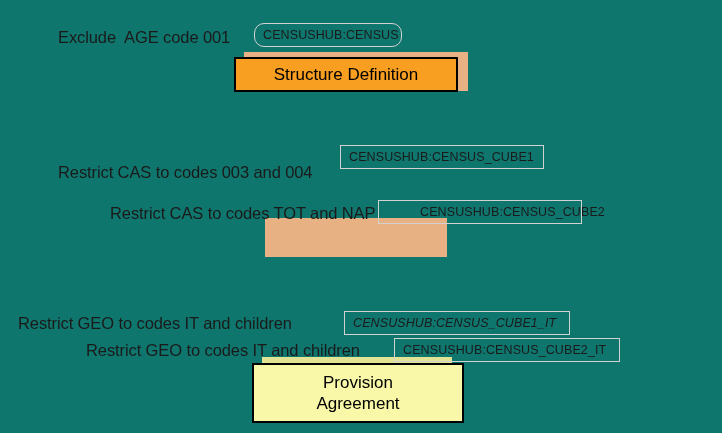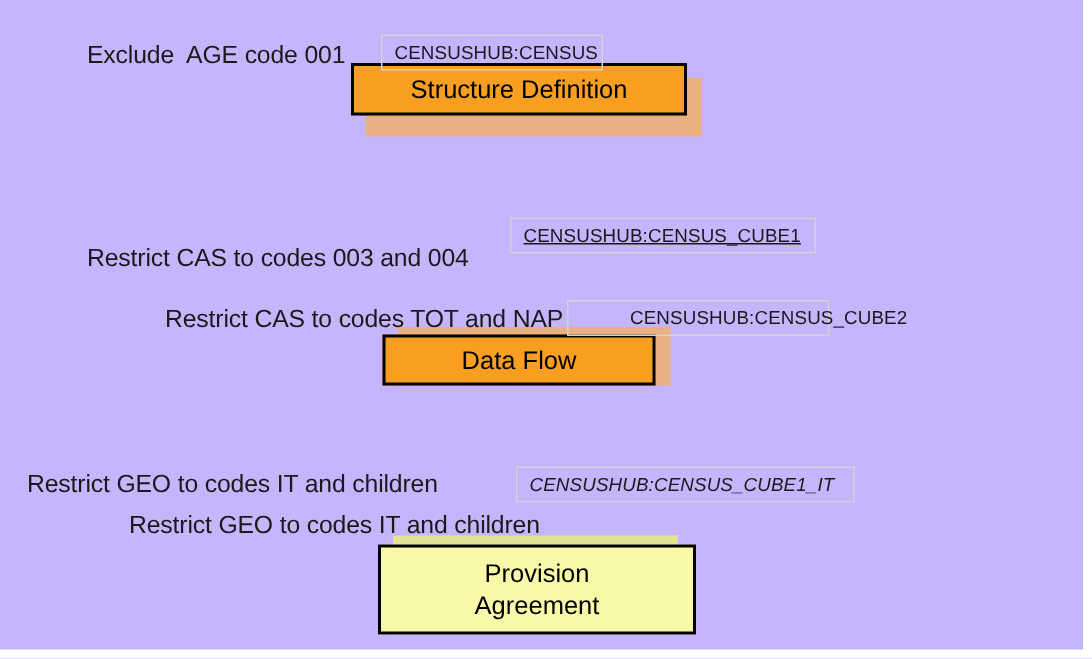--- a/index.html
+++ b/index.html
@@ -11,21 +11,21 @@
     width: 728px;
     height: 439px;
     background: #ffffff;
     font-family: "Liberation Sans", sans-serif;
     overflow: hidden;
   }
   #canvas {
     position: relative;
     width: 722px;
     height: 433px;
-    background: #c4b5fd;
+    background: #0f766e;
     overflow: hidden;
   }
 
   
   .annot {
     position: absolute;
     color: #1a1a1a;
     font-size: 16.5px;
     line-height: 20px;
     white-space: pre;
@@ -76,49 +76,47 @@
   .box.yellow { background: #f8f8a8; }
   .box .boxlabel { display: block; white-space: pre-line; }
 </style>
 </head>
 <body>
 
 <div id="canvas">
 
   <div class="annot" style="left:58px; top:27px;">Exclude  AGE code 001</div>
 
-  <div class="namebox" style="left:254px; top:23px; width:148px; height:24px;">CENSUSHUB:CENSUS</div>
+  <div class="namebox" style="left:254px; top:23px; width:148px; height:24px;border-radius:10px;">CENSUSHUB:CENSUS</div>
 
   <div class="shadow orange" style="left:244px; top:52px; width:224px; height:39px;"></div>
 
-  <div class="box orange" style="left:234px; top:42px; width:224px; height:35px;">
+  <div class="box orange" style="left:234px; top:57px; width:224px; height:35px;">
     <span class="boxlabel">Structure Definition</span>
   </div>
 
   <div class="annot" style="left:58px; top:162px;">Restrict CAS to codes 003 and 004</div>
 
 
-  <div class="namebox" style="left:340px; top:145px; width:204px; height:24px;text-decoration:underline;">CENSUSHUB:CENSUS_CUBE1</div>
+  <div class="namebox" style="left:340px; top:145px; width:204px; height:24px;">CENSUSHUB:CENSUS_CUBE1</div>
 
   <div class="annot" style="left:86px; top:203px;margin-left:24px;">Restrict CAS to codes TOT and NAP</div>
 
-  <div class="namebox" style="left:378px; top:200px; width:175px; height:24px;padding-left:41px;">CENSUSHUB:CENSUS_CUBE2</div>
+  <div class="namebox" style="left:378px; top:200px; width:204px; height:24px;padding-left:41px;">CENSUSHUB:CENSUS_CUBE2</div>
 
   <div class="shadow orange" style="left:265px; top:218px; width:182px; height:39px;"></div>
 
-  <div class="box orange" style="left:255px; top:223px; width:182px; height:34px;">
-    <span class="boxlabel">Data Flow</span>
-  </div>
 
   <div class="annot" style="left:18px; top:313px;">Restrict GEO to codes IT and children</div>
 
   <div class="namebox" style="left:344px; top:311px; width:226px; height:24px;font-style:italic;">CENSUSHUB:CENSUS_CUBE1_IT</div>
 
   <div class="annot" style="left:86px; top:340px;">Restrict GEO to codes IT and children</div>
 
+  <div class="namebox" style="left:394px; top:338px; width:226px; height:24px;">CENSUSHUB:CENSUS_CUBE2_IT</div>
 
   <div class="shadow yellow" style="left:262px; top:357px; width:190px; height:66px;"></div>
 
   <div class="box yellow" style="left:252px; top:363px; width:212px; height:60px;">
     <span class="boxlabel">Provision
 Agreement</span>
   </div>
 
 </div>
 

